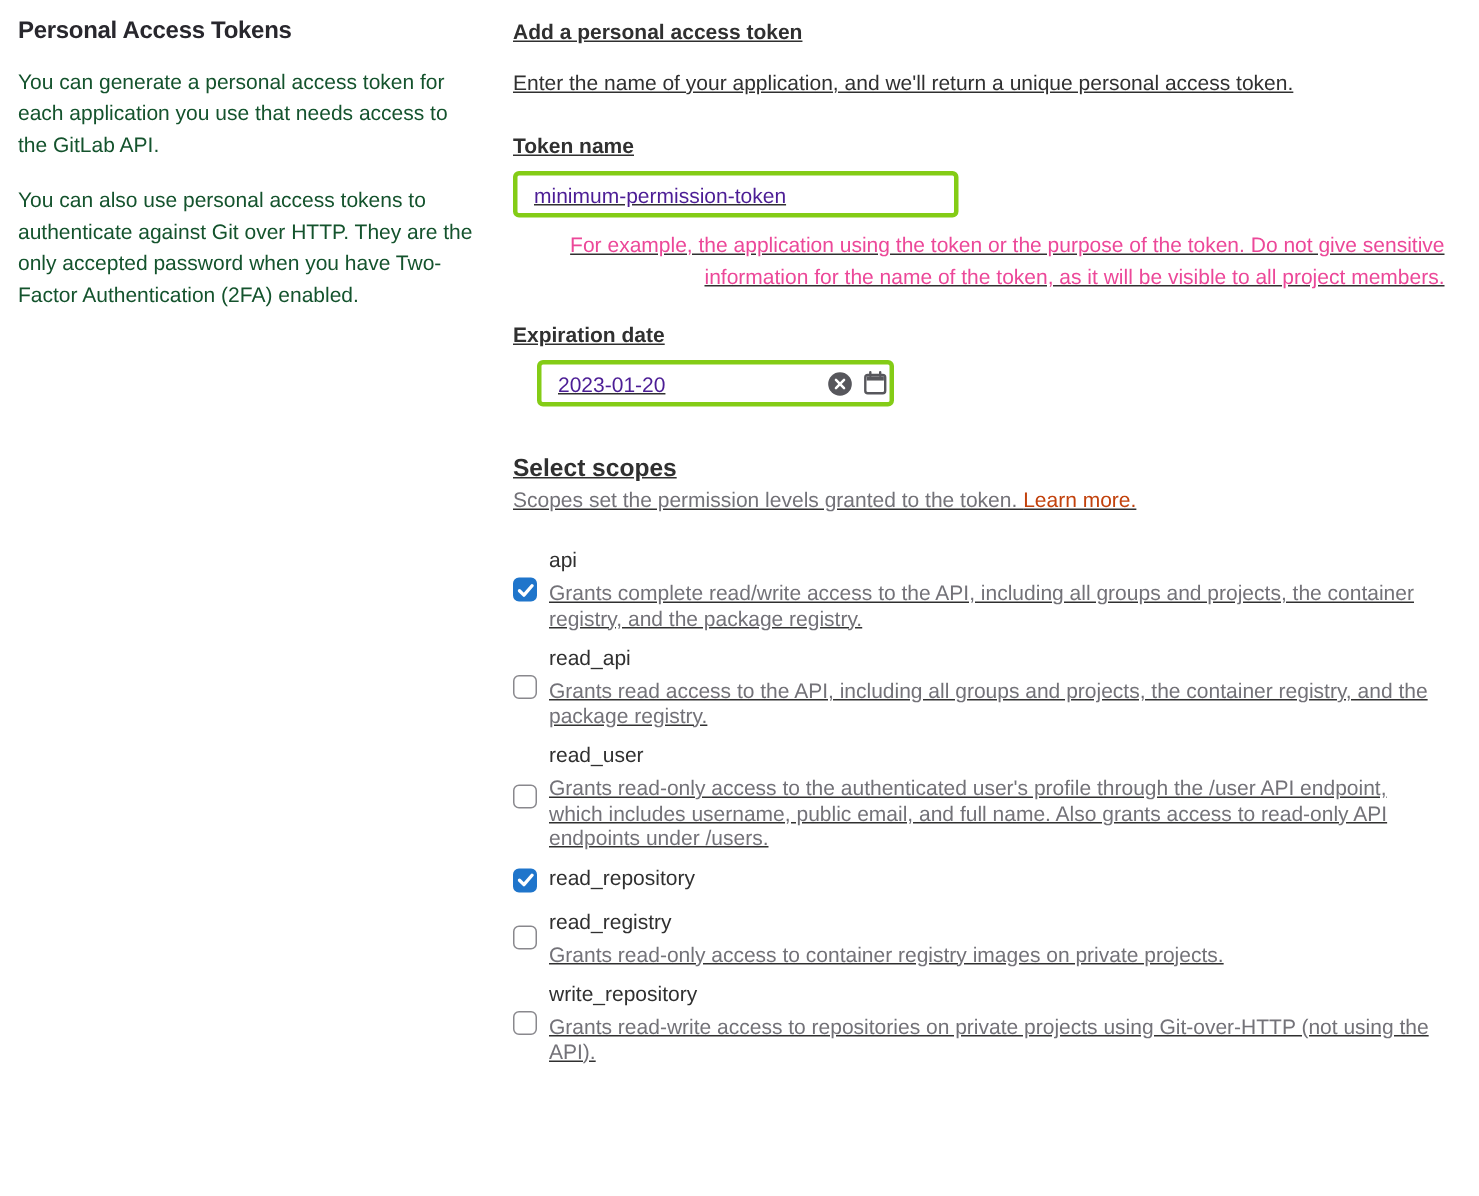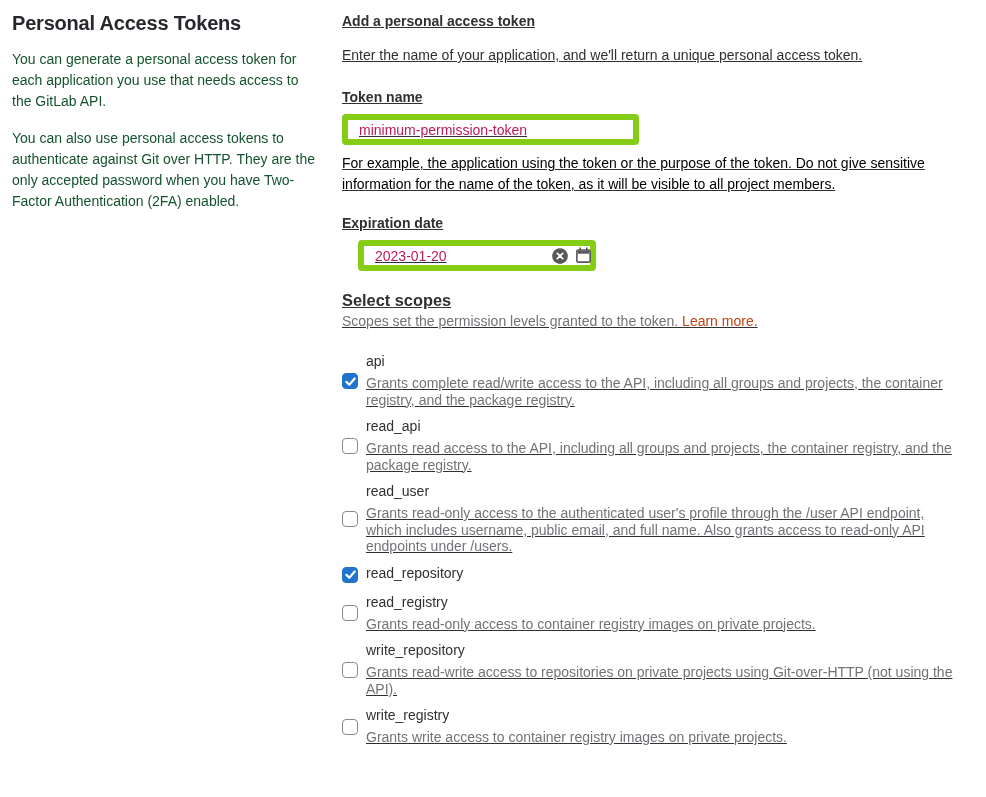--- a/index.html
+++ b/index.html
@@ -8,51 +8,51 @@
     background: #ffffff;
     color: #303030;
     font-family: "Liberation Sans", "DejaVu Sans", sans-serif;
     font-size: 14px;
     overflow: hidden;
   }
   .page { display: flex; padding: 12px 23px 0 12px; gap: 27px; }
 
   
   .left-col { flex: 0 0 303px; width: 303px; }
-  .page-title { font-size: 20px; font-weight: 700; color: #28272d; margin: 0 0 14px; letter-spacing: -0.2px; }
+  .page-title { font-size: 16px; font-weight: 700; color: #28272d; margin: 0 0 14px; letter-spacing: -0.2px; }
   .left-col p { line-height: 21px; margin: 0 0 16px; color: #14532d; }
 
   
   .right-col { flex: 1; min-width: 0; padding-top: 1px; text-decoration: underline; }
   .form-heading { font-size: 14px; font-weight: 700; margin: 0 0 16px; }
   .subheading { line-height: 21px; margin: 0 0 23px; }
   .field-label { display: block; font-weight: 700; margin: 0 0 9px; }
   .mt20 { margin-top: 20px; }
 
   .text-input {
     height: 31px;
-    border: 6px solid #84cc16;
+    border: 3px solid #84cc16;
     border-radius: 4px;
     padding: 0 11px;
     font: inherit;
     font-size: 14px;
-    color: #be185d;
+    color: #4c1d95;
     background: #fff;
     outline: none;
   }
   .token-input { width: 297px; display: block; }
-  .help { color: #000000; line-height: 21px; margin: 8px 0 0; }
+  .help { color: #ec4899; line-height: 21px; margin: 8px 0 0; text-align: right; }
 
   .date-wrap { position: relative; width: 258px; margin-bottom: 20px; padding-left: 16px; }
   .date-input { width: 238px; padding-right: 62px; display: block; }
   .input-icon { position: absolute; top: 50%; transform: translateY(-50%); display: flex; align-items: center; justify-content: center; cursor: pointer; }
   .clear-btn { right: 31px; width: 18px; height: 18px; }
   .cal-btn { right: 8px; width: 18px; height: 18px; }
 
-  .scopes-heading { margin: 20px 0 1px; }
+  .scopes-heading { margin: 32px 0 1px; }
   .scopes-help { color: #737278; line-height: 21px; margin: 0 0 19px; }
   .link { color: #c2410c; text-decoration: none; cursor: pointer; }
 
   .scope-row { display: flex; align-items: center; margin-bottom: 8px; }
   .checkbox {
     flex: 0 0 16px; width: 16px; height: 16px;
     border: 1px solid #89888d; border-radius: 4px;
     margin: 3px 8px 0 0; background: #fff;
     display: inline-flex; align-items: center; justify-content: center;
     cursor: pointer;
@@ -128,21 +128,17 @@
           <div class="scope-text"><div class="scope-label">read_repository</div></div>
         </div>
         <div class="scope-row">
           <span class="checkbox"></span>
           <div class="scope-text"><div class="scope-label">read_registry</div><div class="scope-desc">Grants read-only access to container registry images on private projects.</div></div>
         </div>
         <div class="scope-row">
           <span class="checkbox"></span>
           <div class="scope-text"><div class="scope-label">write_repository</div><div class="scope-desc">Grants read-write access to repositories on private projects using Git-over-HTTP (not using the API).</div></div>
         </div>
-        <div class="scope-row">
-          <span class="checkbox"></span>
-          <div class="scope-text"><div class="scope-label">write_registry</div><div class="scope-desc">Grants write access to container registry images on private projects.</div></div>
-        </div>
       </div>
 
   </main>
 
 </div>
 
 </body></html>

